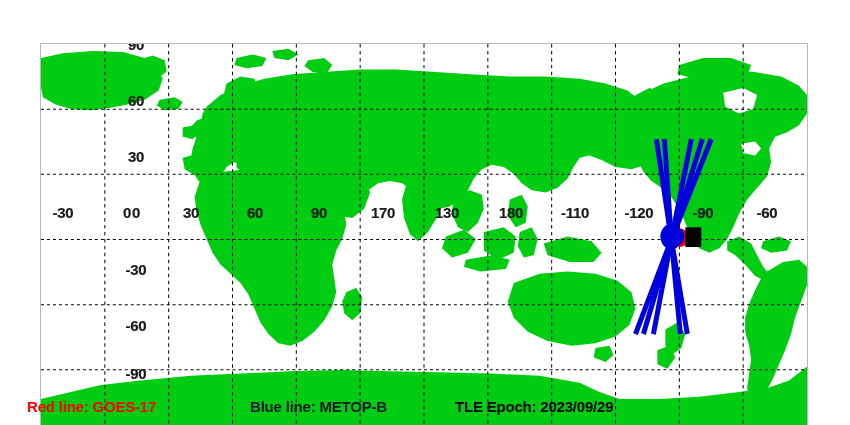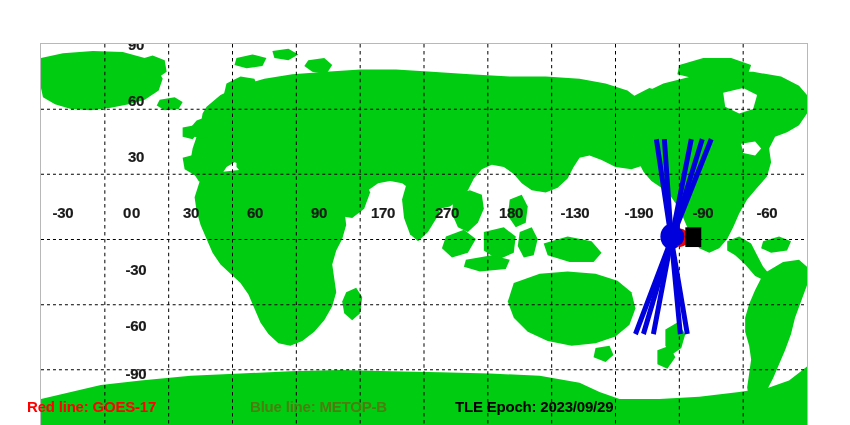--- a/index.html
+++ b/index.html
@@ -70,21 +70,21 @@
   .legend-item {
     position: absolute;
     font-family: "Liberation Sans", sans-serif;
     font-size: 15px;
     font-weight: bold;
     white-space: nowrap;
     line-height: 1;
     letter-spacing: -0.2px;
   }
   #legend-red  { left: 27px;  top: 4px; color: #ff0000; }
-  #legend-blue { left: 250px; top: 4px; color: #4d7c0f; }
+  #legend-blue { left: 250px; top: 4px; color: #0f172a; }
   #legend-epoch{ left: 455px; top: 4px; color: #000000; }
 </style>
 </head>
 <body>
 
 <div id="app">
 
   <div id="map-panel">
     <svg id="map-svg" viewBox="0 0 768 337" preserveAspectRatio="none">
 
@@ -207,24 +207,24 @@
     <div class="tick-label tick-lat" style="left:95px; top:225px;">-30</div>
     <div class="tick-label tick-lat" style="left:95px; top:281px;">-60</div>
     <div class="tick-label tick-lat" style="left:95px; top:329px;">-90</div>
 
     <div class="tick-label tick-lon" style="left:22px;  top:168px;">-30</div>
     <div class="tick-label tick-lon" style="left:86px;  top:168px;">0</div>
     <div class="tick-label tick-lon" style="left:150px; top:168px;">30</div>
     <div class="tick-label tick-lon" style="left:214px; top:168px;">60</div>
     <div class="tick-label tick-lon" style="left:278px; top:168px;">90</div>
     <div class="tick-label tick-lon" style="left:342px; top:168px;">170</div>
-    <div class="tick-label tick-lon" style="left:406px; top:168px;">270</div>
+    <div class="tick-label tick-lon" style="left:406px; top:168px;">130</div>
     <div class="tick-label tick-lon" style="left:470px; top:168px;text-align:center;">180</div>
-    <div class="tick-label tick-lon" style="left:534px; top:168px;">-130</div>
-    <div class="tick-label tick-lon" style="left:598px; top:168px;">-190</div>
+    <div class="tick-label tick-lon" style="left:534px; top:168px;">-110</div>
+    <div class="tick-label tick-lon" style="left:598px; top:168px;">-120</div>
     <div class="tick-label tick-lon" style="left:662px; top:168px;">-90</div>
     <div class="tick-label tick-lon" style="left:726px; top:168px;">-60</div>
   </div>
 
   <div id="legend">
     <div class="legend-item" id="legend-red">Red line: GOES-17</div>
     <div class="legend-item" id="legend-blue">Blue line: METOP-B</div>
     <div class="legend-item" id="legend-epoch">TLE Epoch: 2023/09/29</div>
   </div>
 

